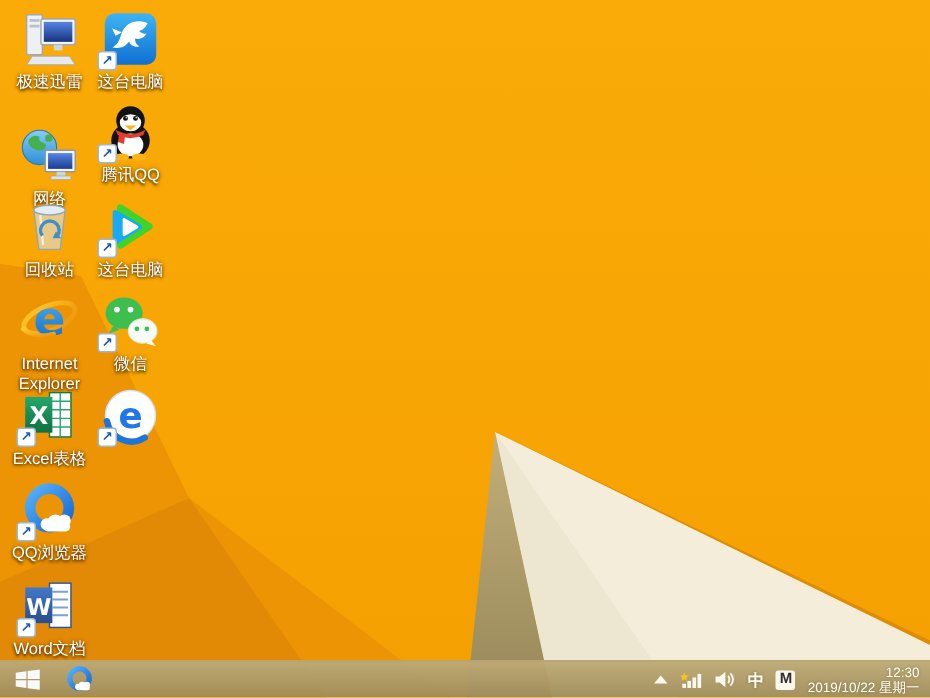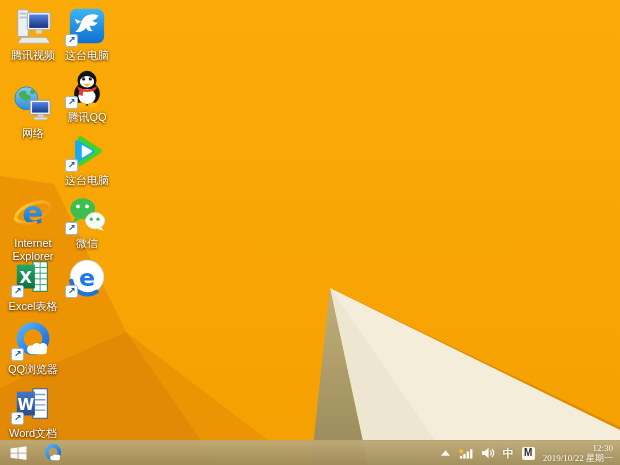--- a/index.html
+++ b/index.html
@@ -23,21 +23,21 @@
     border-top:1px solid rgba(230,210,160,.35);box-sizing:border-box;}
   .start-btn{width:36px;height:100%;display:flex;align-items:center;justify-content:center;cursor:pointer;}
   .task-item{width:34px;height:100%;display:flex;align-items:center;justify-content:center;cursor:pointer;}
   .task-item svg{width:20px;height:20px;}
   .tray{margin-left:auto;display:flex;align-items:center;gap:8px;padding-right:7px;height:100%;}
   .tray-ic{display:flex;align-items:center;justify-content:center;cursor:pointer;}
   .ime-cn{font-size:11px;color:#fffdf4;font-weight:bold;text-shadow:0 0 2px rgba(60,40,0,.4);}
   .ime-badge{width:13px;height:13px;background:#faf6ec;border-radius:2px;color:#2d2d2d;font-size:10px;
     font-weight:bold;display:flex;align-items:center;justify-content:center;line-height:1;}
   .clock{font-size:9px;line-height:10.5px;color:#fffdf6;text-align:right;cursor:pointer;
-    text-shadow:0 0 2px rgba(60,40,0,.35);white-space:nowrap;font-family:Liberation Serif, serif;}
+    text-shadow:0 0 2px rgba(60,40,0,.35);white-space:nowrap;}
 </style>
 </head>
 <body>
 
 <div class="desktop">
 
   <svg class="wallpaper" viewBox="0 0 620 465" preserveAspectRatio="none">
     <defs>
       <linearGradient id="bgG" x1="0" y1="0" x2="0" y2="1">
         <stop offset="0" stop-color="#FAAB07"></stop>
@@ -68,21 +68,21 @@
           </defs>
         <rect x="5" y="4" width="11" height="28" rx="1" fill="#eef1f4" stroke="#9fa8b2"></rect>
         <rect x="7" y="7" width="7" height="2" fill="#b9c2cb"></rect>
         <rect x="7" y="11" width="7" height="2" fill="#b9c2cb"></rect>
         <rect x="15" y="7" width="24" height="18" rx="1.5" fill="#f2f4f6" stroke="#9fa8b2"></rect>
         <rect x="17" y="9" width="20" height="14" fill="url(#scr1)"></rect>
         <rect x="24" y="25" width="6" height="4" fill="#cdd4da"></rect>
         <path d="M9,33 L35,33 L39,39 L5,39 Z" fill="#e6eaee" stroke="#9fa8b2" stroke-width="0.6"></path>
       </svg>
     </div>
-    <div class="lbl">腾讯视频</div>
+    <div class="lbl">极速迅雷</div>
   </div>
 
   <div class="cell" style="left:2px;top:84px">
     <div class="ico">
       <svg viewBox="0 0 42 42">
         <defs>
             <linearGradient id="glb" x1="0" y1="0" x2="0" y2="1">
           <stop offset="0" stop-color="#86cdf4"></stop>
               <stop offset="1" stop-color="#2e8fd8"></stop>
             </linearGradient>
@@ -96,20 +96,32 @@
         <circle cx="20.5" cy="8.5" r="2.6" fill="#46b050"></circle>
         <rect x="18" y="17" width="21" height="15" rx="1" fill="#f2f4f6" stroke="#8d97a1"></rect>
         <rect x="20" y="19" width="17" height="11" fill="url(#scr2)"></rect>
         <rect x="26" y="32" width="6" height="3" fill="#cdd4da"></rect>
         <rect x="22" y="35" width="14" height="2.5" rx="1" fill="#dde2e7" stroke="#9fa8b2" stroke-width="0.5"></rect>
       </svg>
     </div>
     <div class="lbl">网络</div>
   </div>
 
+  <div class="cell" style="left:2px;top:131px">
+    <div class="ico">
+      <svg viewBox="0 0 42 42">
+        <path d="M10,9.5 L13.5,37 L28.5,37 L32,9.5 Z" fill="rgba(219,232,241,0.55)" stroke="#93a6b5"></path>
+        <ellipse cx="21" cy="9.5" rx="11" ry="3.4" fill="#e3edf4" stroke="#93a6b5"></ellipse>
+        <path d="M14.5,13 L16.5,34" stroke="rgba(255,255,255,0.75)" stroke-width="1.6" fill="none"></path>
+        <path d="M16,27.5 a6.5,6.5 0 1 1 10.2,.4" stroke="#3f8fd0" stroke-width="2.4" fill="none"></path>
+        <path d="M25.5,24.5 l3.6,4.8 h-6 Z" fill="#3f8fd0"></path>
+      </svg>
+    </div>
+    <div class="lbl">回收站</div>
+  </div>
 
   <div class="cell" style="left:2px;top:194px">
     <div class="ico">
       <svg viewBox="0 0 42 42">
         <defs>
           <linearGradient id="ieG" x1="0" y1="0" x2="0" y2="1">
             <stop offset="0" stop-color="#4db6f2"></stop>
               <stop offset="1" stop-color="#0f63c6"></stop>
             </linearGradient>
           <linearGradient id="ieR" x1="0" y1="0" x2="1" y2="1">

